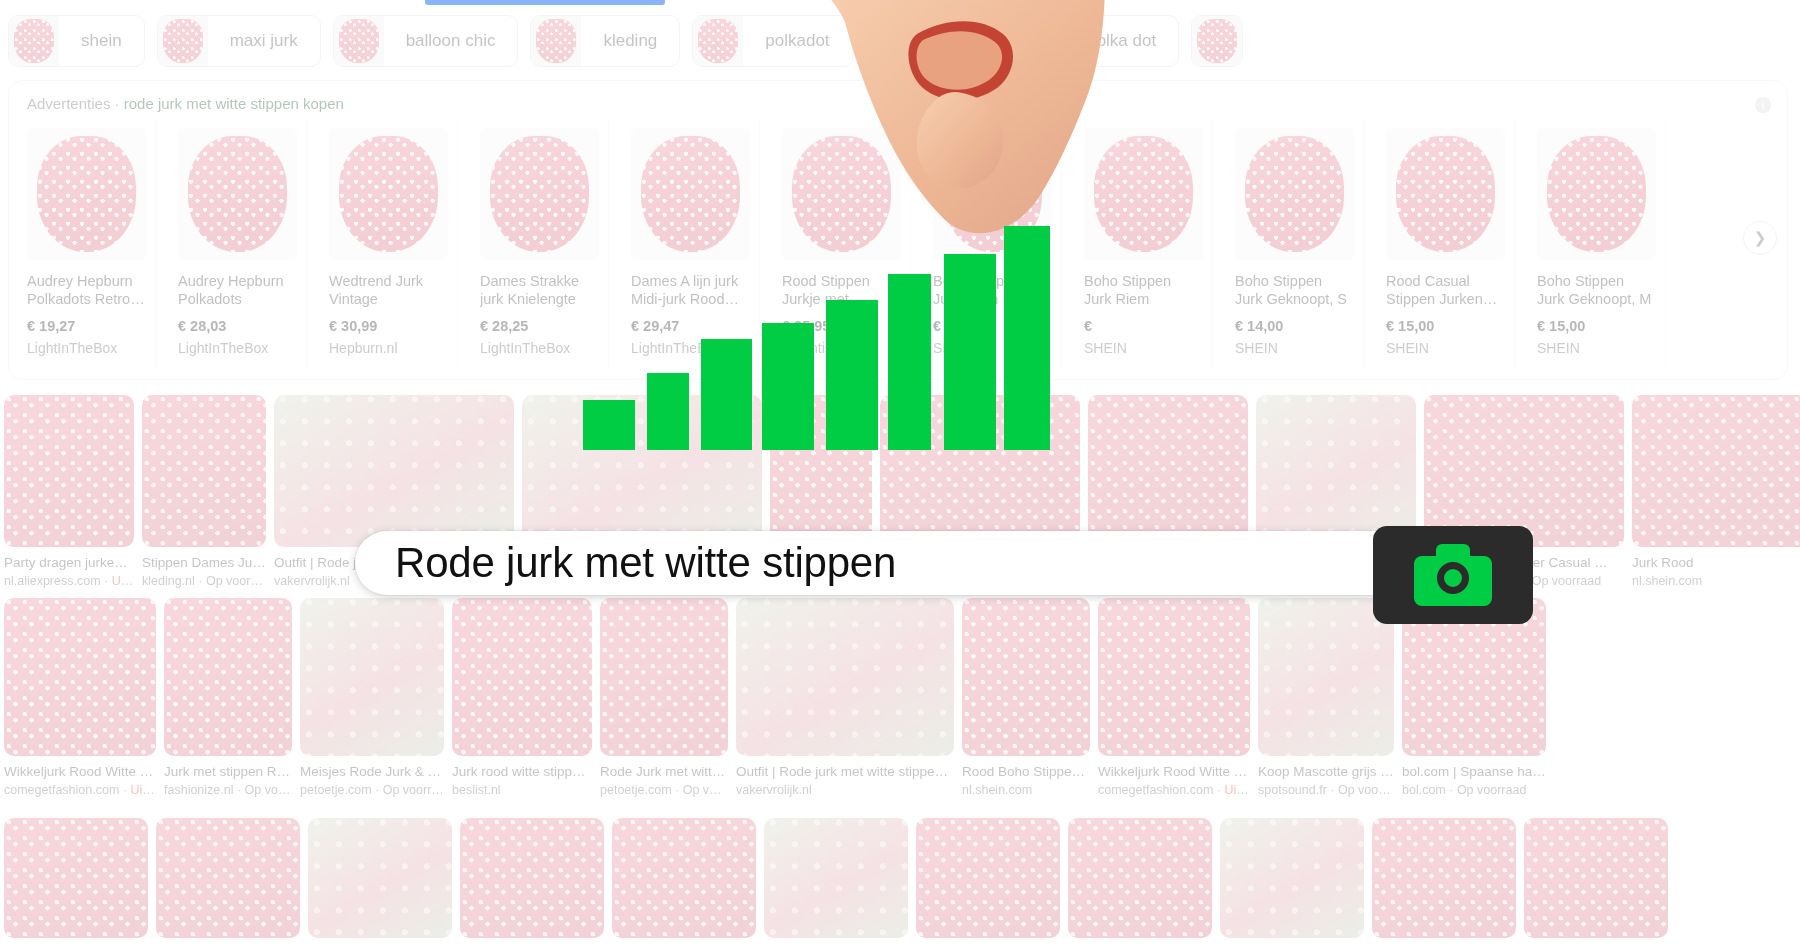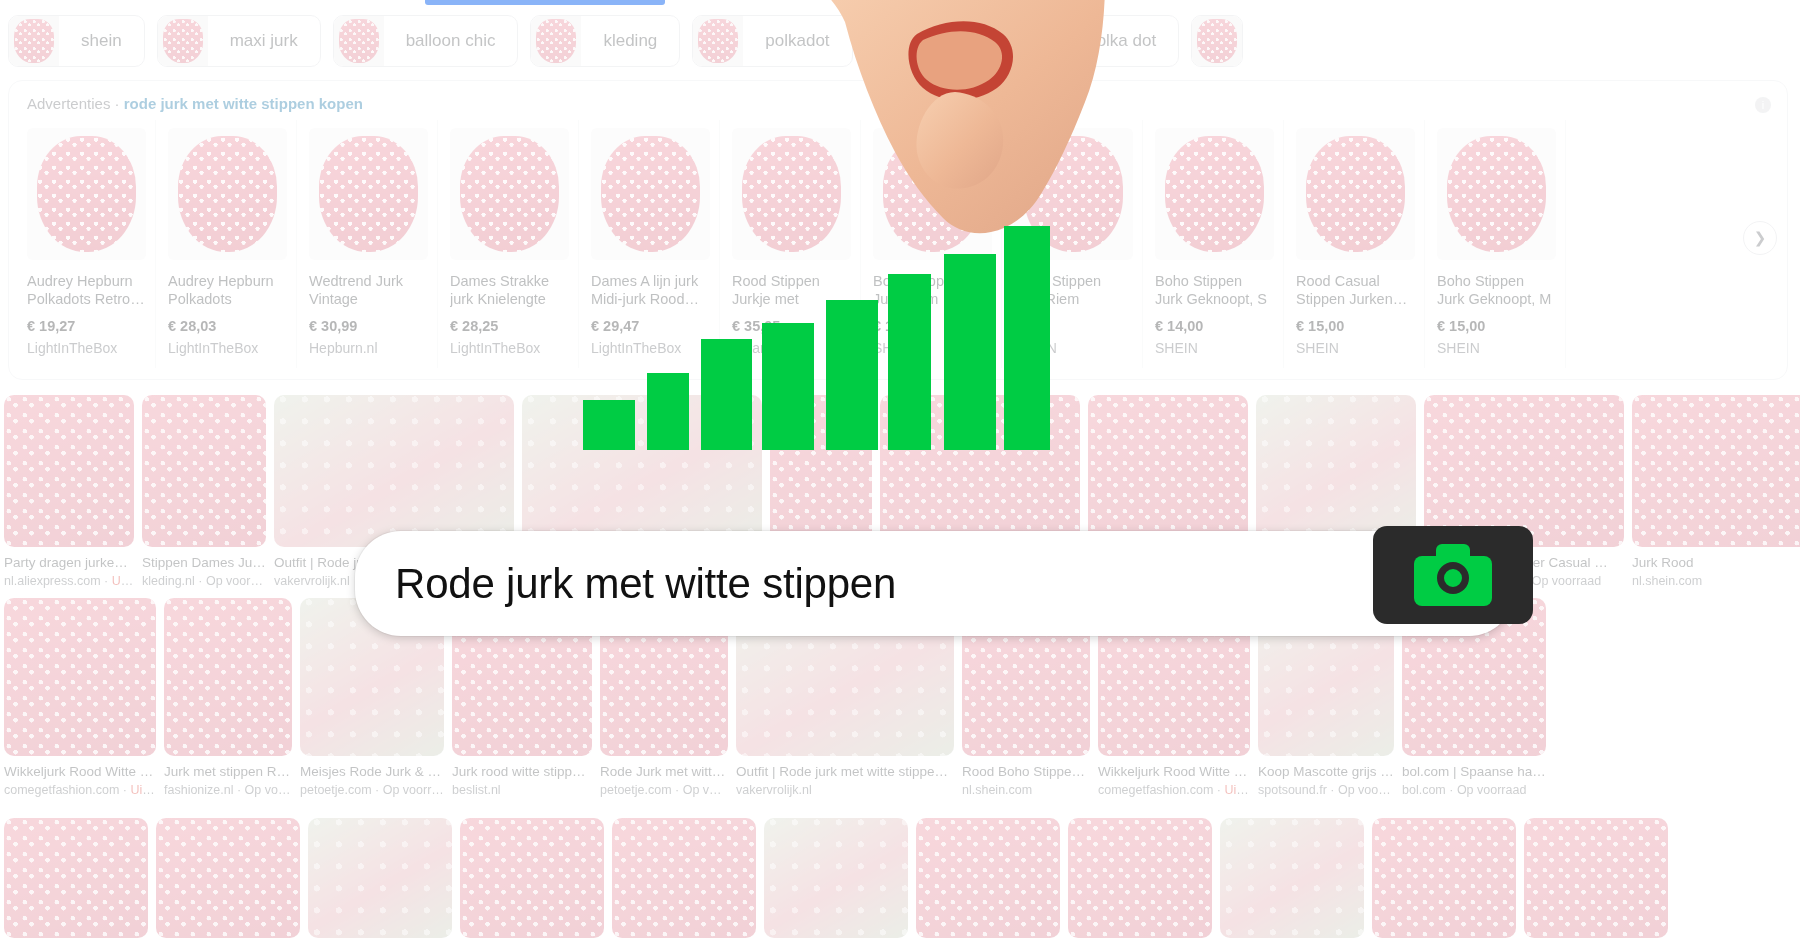--- a/index.html
+++ b/index.html
@@ -40,26 +40,26 @@
   }
   .chip-label { padding:0 22px; font-size:17px; color:#3c4043; }
 
   
   .ads-panel {
     position:absolute; left:8px; top:80px; width:1780px; height:300px;
     border:1px solid #e8eaed; border-radius:14px; background:#fff;
     opacity:.32; overflow:hidden;
   }
   .ads-header { padding:14px 18px 8px 18px; font-size:15px; color:#5f6368; }
-  .ads-header .hl { color:#0369a1; font-weight:bold; }
+  .ads-header .hl { color:#14532d; font-weight:normal; }
   .ads-info {
     position:absolute; right:16px; top:16px; width:16px; height:16px; border-radius:50%;
     background:#dadce0; color:#fff; font-size:11px; line-height:16px; text-align:center;
   }
-  .ads-track { display:flex; gap:2px; padding:0 8px; }
+  .ads-track { display:flex; gap:12px; padding:0 8px; }
   .ad-card {
     flex:0 0 139px; padding:8px 10px 12px 10px; border-right:1px solid #f1f3f4;
     min-width:0;
   }
   .ad-img {
     width:119px; height:132px; border-radius:6px; overflow:hidden; position:relative;
     background:#f6f6f6;
   }
   .ad-img::after{
     content:""; position:absolute; left:8%; top:6%; width:84%; height:88%;
@@ -120,21 +120,21 @@
   .chart-bar { position:absolute; background:#00cc44; }
 
   
   .hand {
     position:absolute; left:805px; top:-18px; width:360px; height:340px;
     pointer-events:none;
   }
 
   
   .search-pill {
-    position:absolute; left:355px; top:531px; width:1160px; height:105px;
+    position:absolute; left:355px; top:531px; width:1160px; height:64px;
     background:#ffffff; border-radius:46px;
     box-shadow:0 2px 10px rgba(0,0,0,.18), 0 0 0 1px rgba(0,0,0,.04);
     display:flex; align-items:center; padding:0 0 0 40px;
   }
   .search-text {
     flex:1 1 auto; font-size:42px; color:#111; letter-spacing:-.2px; white-space:nowrap;
   }
   .cam-btn {
     position:absolute; right:-18px; top:-5px; width:160px; height:98px;
     background:#2b2b2b; border-radius:14px;

